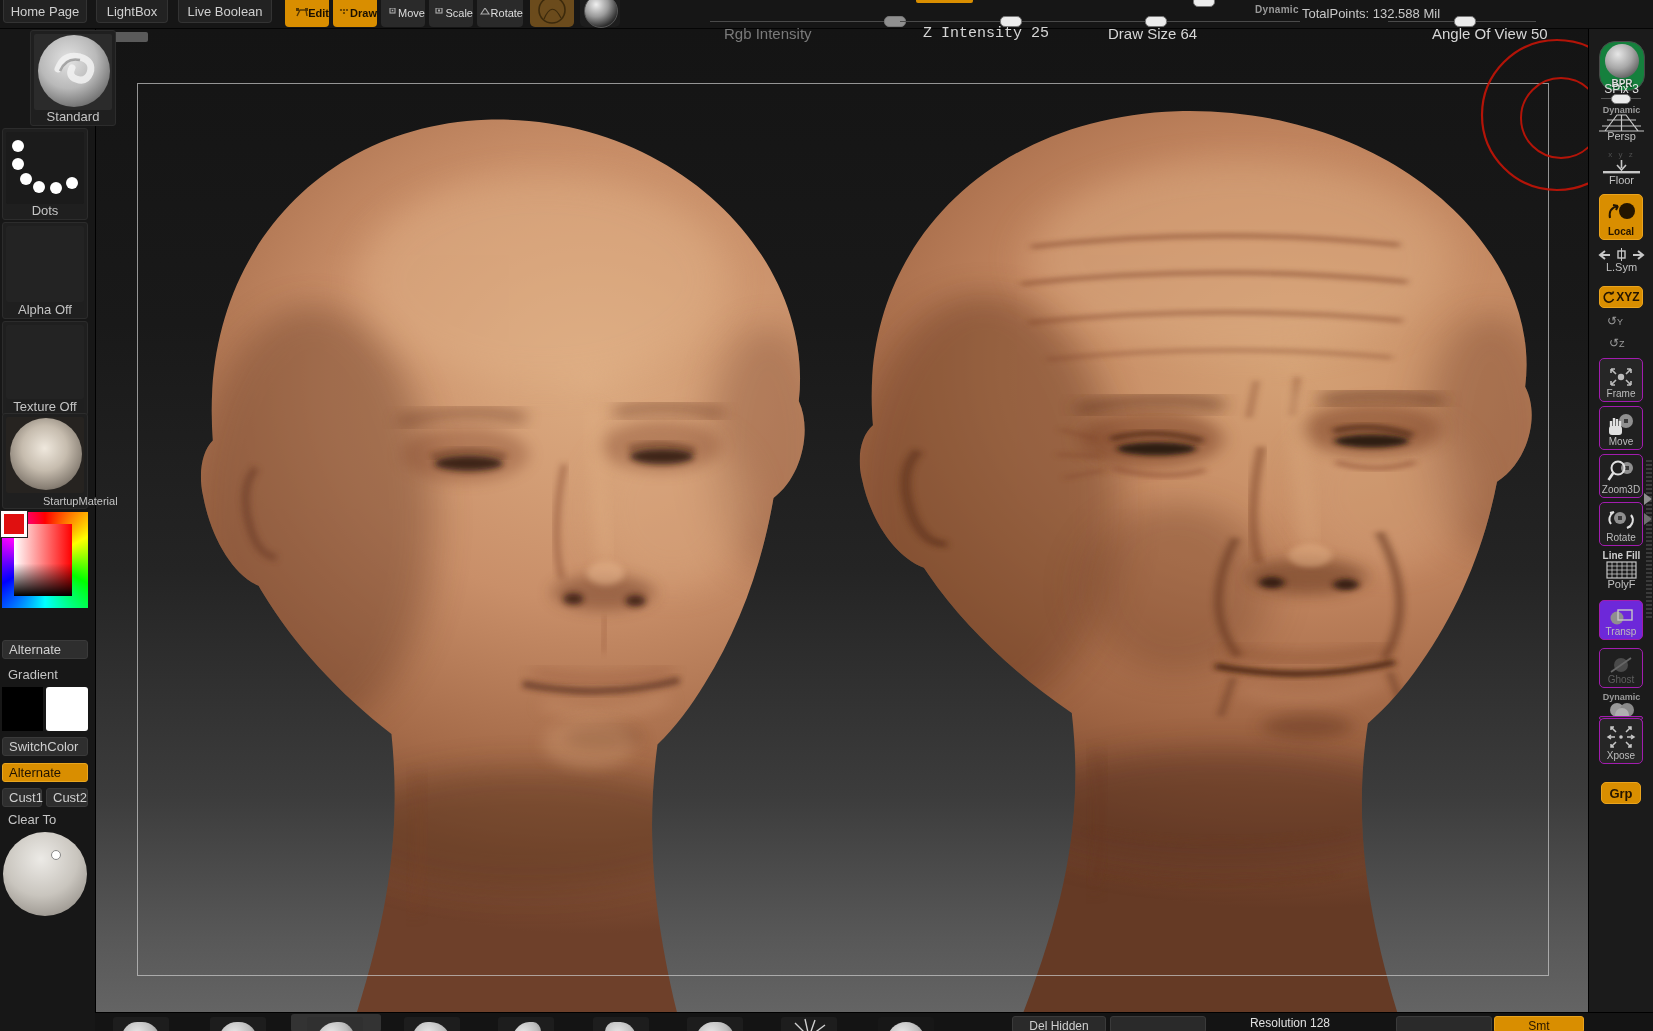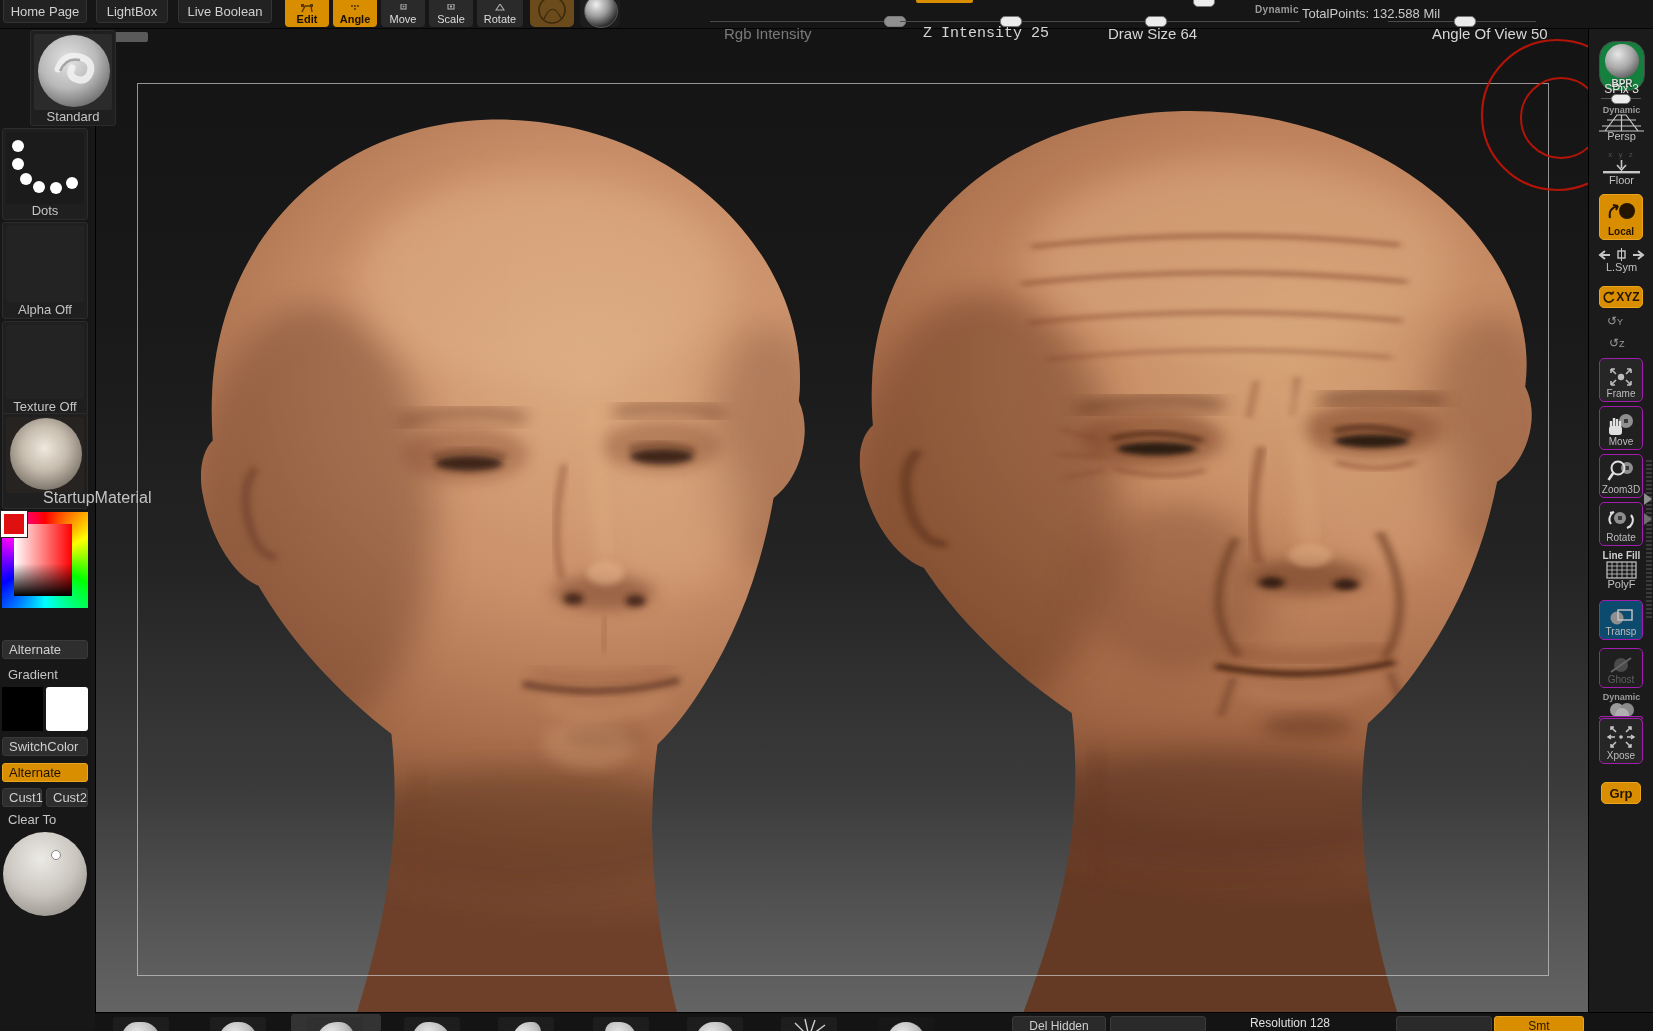--- a/index.html
+++ b/index.html
@@ -3,21 +3,21 @@
 <meta charset="utf-8">
 <style>
   html,body{margin:0;padding:0;background:#000;}
   #app{position:relative;width:1653px;height:1031px;background:#0d0d0d;overflow:hidden;
        font-family:"Liberation Sans",sans-serif;color:#ccc;font-size:12px;-webkit-user-select:none;user-select:none;}
   .abs{position:absolute;}
   
   #topbar{left:0;top:0;width:1653px;height:28px;background:#161616;border-bottom:1px solid #050505;z-index:30;}
   .tab{top:0;height:22px;background:#222;border:1px solid #333;border-top:none;border-radius:0 0 4px 4px;
        color:#cfcfcf;font-size:13px;display:flex;align-items:center;justify-content:center;}
-  .modebtn{top:0;height:27px;border-radius:0 0 4px 4px;display:flex;flex-direction:column;align-items:center;justify-content:flex-end;
+  .modebtn{top:0;height:27px;border-radius:0 0 4px 4px;display:flex;flex-direction:row;align-items:center;justify-content:flex-end;
        font-size:11px;background:#2a2a2a;color:#ddd;padding-bottom:2px;box-sizing:border-box;}
   .modebtn.on{background:#d98e00;color:#1a1000;font-weight:bold;}
   .mbicon{width:12px;height:9px;opacity:.8;}
   .sl-label{position:absolute;top:5px;font-size:15px;color:#d6d6d6;white-space:nowrap;margin-top:20px;}
   .sl-label.dis{color:#7a7a7a;}
   .sl-track{position:absolute;height:1px;background:#4a4a4a;top:21px;}
   .pill{position:absolute;width:20px;height:9px;border-radius:5px;background:#ececec;border:1px solid #777;top:16px;}
   .pill.gray{background:#8f8f8f;}
   .tinybold{font-size:10px;font-weight:bold;color:#9a9a9a;letter-spacing:.3px;}
   
@@ -74,21 +74,21 @@
         </svg>
       <span>Edit</span>
     </div>
     <div class="abs modebtn on" style="left:333px;width:44px;">
       <svg class="mbicon" viewBox="0 0 12 9">
           <circle cx="3" cy="2" r="1.1" fill="#3a2400"></circle>
           <circle cx="6" cy="2" r="1.1" fill="#3a2400"></circle>
           <circle cx="9" cy="2" r="1.1" fill="#3a2400"></circle>
           <circle cx="6" cy="5" r="1.1" fill="#3a2400"></circle>
         </svg>
-      <span>Angle</span>
+      <span>Draw</span>
     </div>
     <div class="abs modebtn" style="left:381px;width:44px;">
       <svg class="mbicon" viewBox="0 0 12 9">
           <rect x="4" y="0" width="5" height="5" fill="none" stroke="#cfcfcf" stroke-width="1.1"></rect>
           <rect x="5.7" y="1.7" width="1.6" height="1.6" fill="#cfcfcf"></rect>
         </svg>
       <span>Move</span>
     </div>
     <div class="abs modebtn" style="left:429px;width:44px;">
       <svg class="mbicon" viewBox="0 0 12 9">
@@ -176,21 +176,21 @@
 
     <div class="abs ltile" style="top:293px;height:95px;">
       <div class="lthumb" style="height:74px;background:#232323;"></div>
       <div class="llbl">Texture Off</div>
     </div>
 
     <div class="abs ltile" style="top:385px;height:96px;">
       <div class="lthumb" style="height:76px;background:#262320;">
         <div class="abs sphere" style="left:4px;top:1px;width:72px;height:72px;background:radial-gradient(circle at 48% 42%,#efe8dd,#c6bcae 40%,#8a8176 70%,#4a443d 95%);"></div>
       </div>
-      <div class="llbl" style="font-size:16px;margin-left:40px;">StartupMaterial</div>
+      <div class="llbl" style="font-size:11px;margin-left:40px;">StartupMaterial</div>
     </div>
 
     <div class="abs" style="left:2px;top:484px;width:86px;height:96px;">
       <div class="abs" style="left:0;top:0;width:86px;height:96px;background:conic-gradient(from 0deg,#f00,#ff0 17%,#0f0 33%,#0ff 50%,#00f 67%,#f0f 84%,#f00);"></div>
       <div class="abs" style="left:12px;top:12px;width:58px;height:72px;background:linear-gradient(to bottom,rgba(0,0,0,0) 55%,#000 100%),linear-gradient(to right,#fff,#f00);"></div>
       <div class="abs" style="left:14px;top:14px;width:9px;height:9px;background:#fff;border:1px solid #333;"></div>
       <div class="abs" style="left:-1px;top:-1px;width:20px;height:20px;background:#e01010;border:3px solid #fff;outline:1px solid #222;"></div>
     </div>
 
     <div class="abs smallbtn" style="top:612px;">
@@ -445,21 +445,21 @@
 
     <div class="abs rlabel bold" style="top:522px;font-size:10px;color:#cfcfcf;">Line Fill</div>
     <div class="abs" style="left:8px;top:533px;width:49px;height:34px;">
       <svg width="49" height="18" viewBox="0 0 49 18">
         <rect x="10" y="1" width="29" height="16" fill="none" stroke="#c7c7c7" stroke-width="1.2"></rect>
         <path d="M10,5 h29 M10,9 h29 M10,13 h29 M15,1 v16 M20,1 v16 M25,1 v16 M30,1 v16 M35,1 v16" stroke="#c7c7c7" stroke-width=".8"></path>
       </svg>
       <div class="rlabel" style="position:absolute;left:-8px;top:17px;">PolyF</div>
     </div>
 
-    <div class="abs rtile" style="top:572px;height:40px;background:#0c4a6e;">
+    <div class="abs rtile" style="top:572px;height:40px;background:#6d28d9;">
       <svg width="26" height="18" viewBox="0 0 26 18">
         <circle cx="9" cy="10" r="6.5" fill="#8f8f8f"></circle>
         <rect x="10" y="2" width="14" height="10" fill="none" stroke="#c7c7c7" stroke-width="1.4"></rect>
       </svg>
       <span>Transp</span>
     </div>
 
     <div class="abs rtile" style="top:620px;height:40px;background:#1f1f1f;color:#5f5f5f;">
       <svg width="24" height="18" viewBox="0 0 24 18">
         <circle cx="12" cy="9" r="7" fill="#4a4a4a"></circle>

